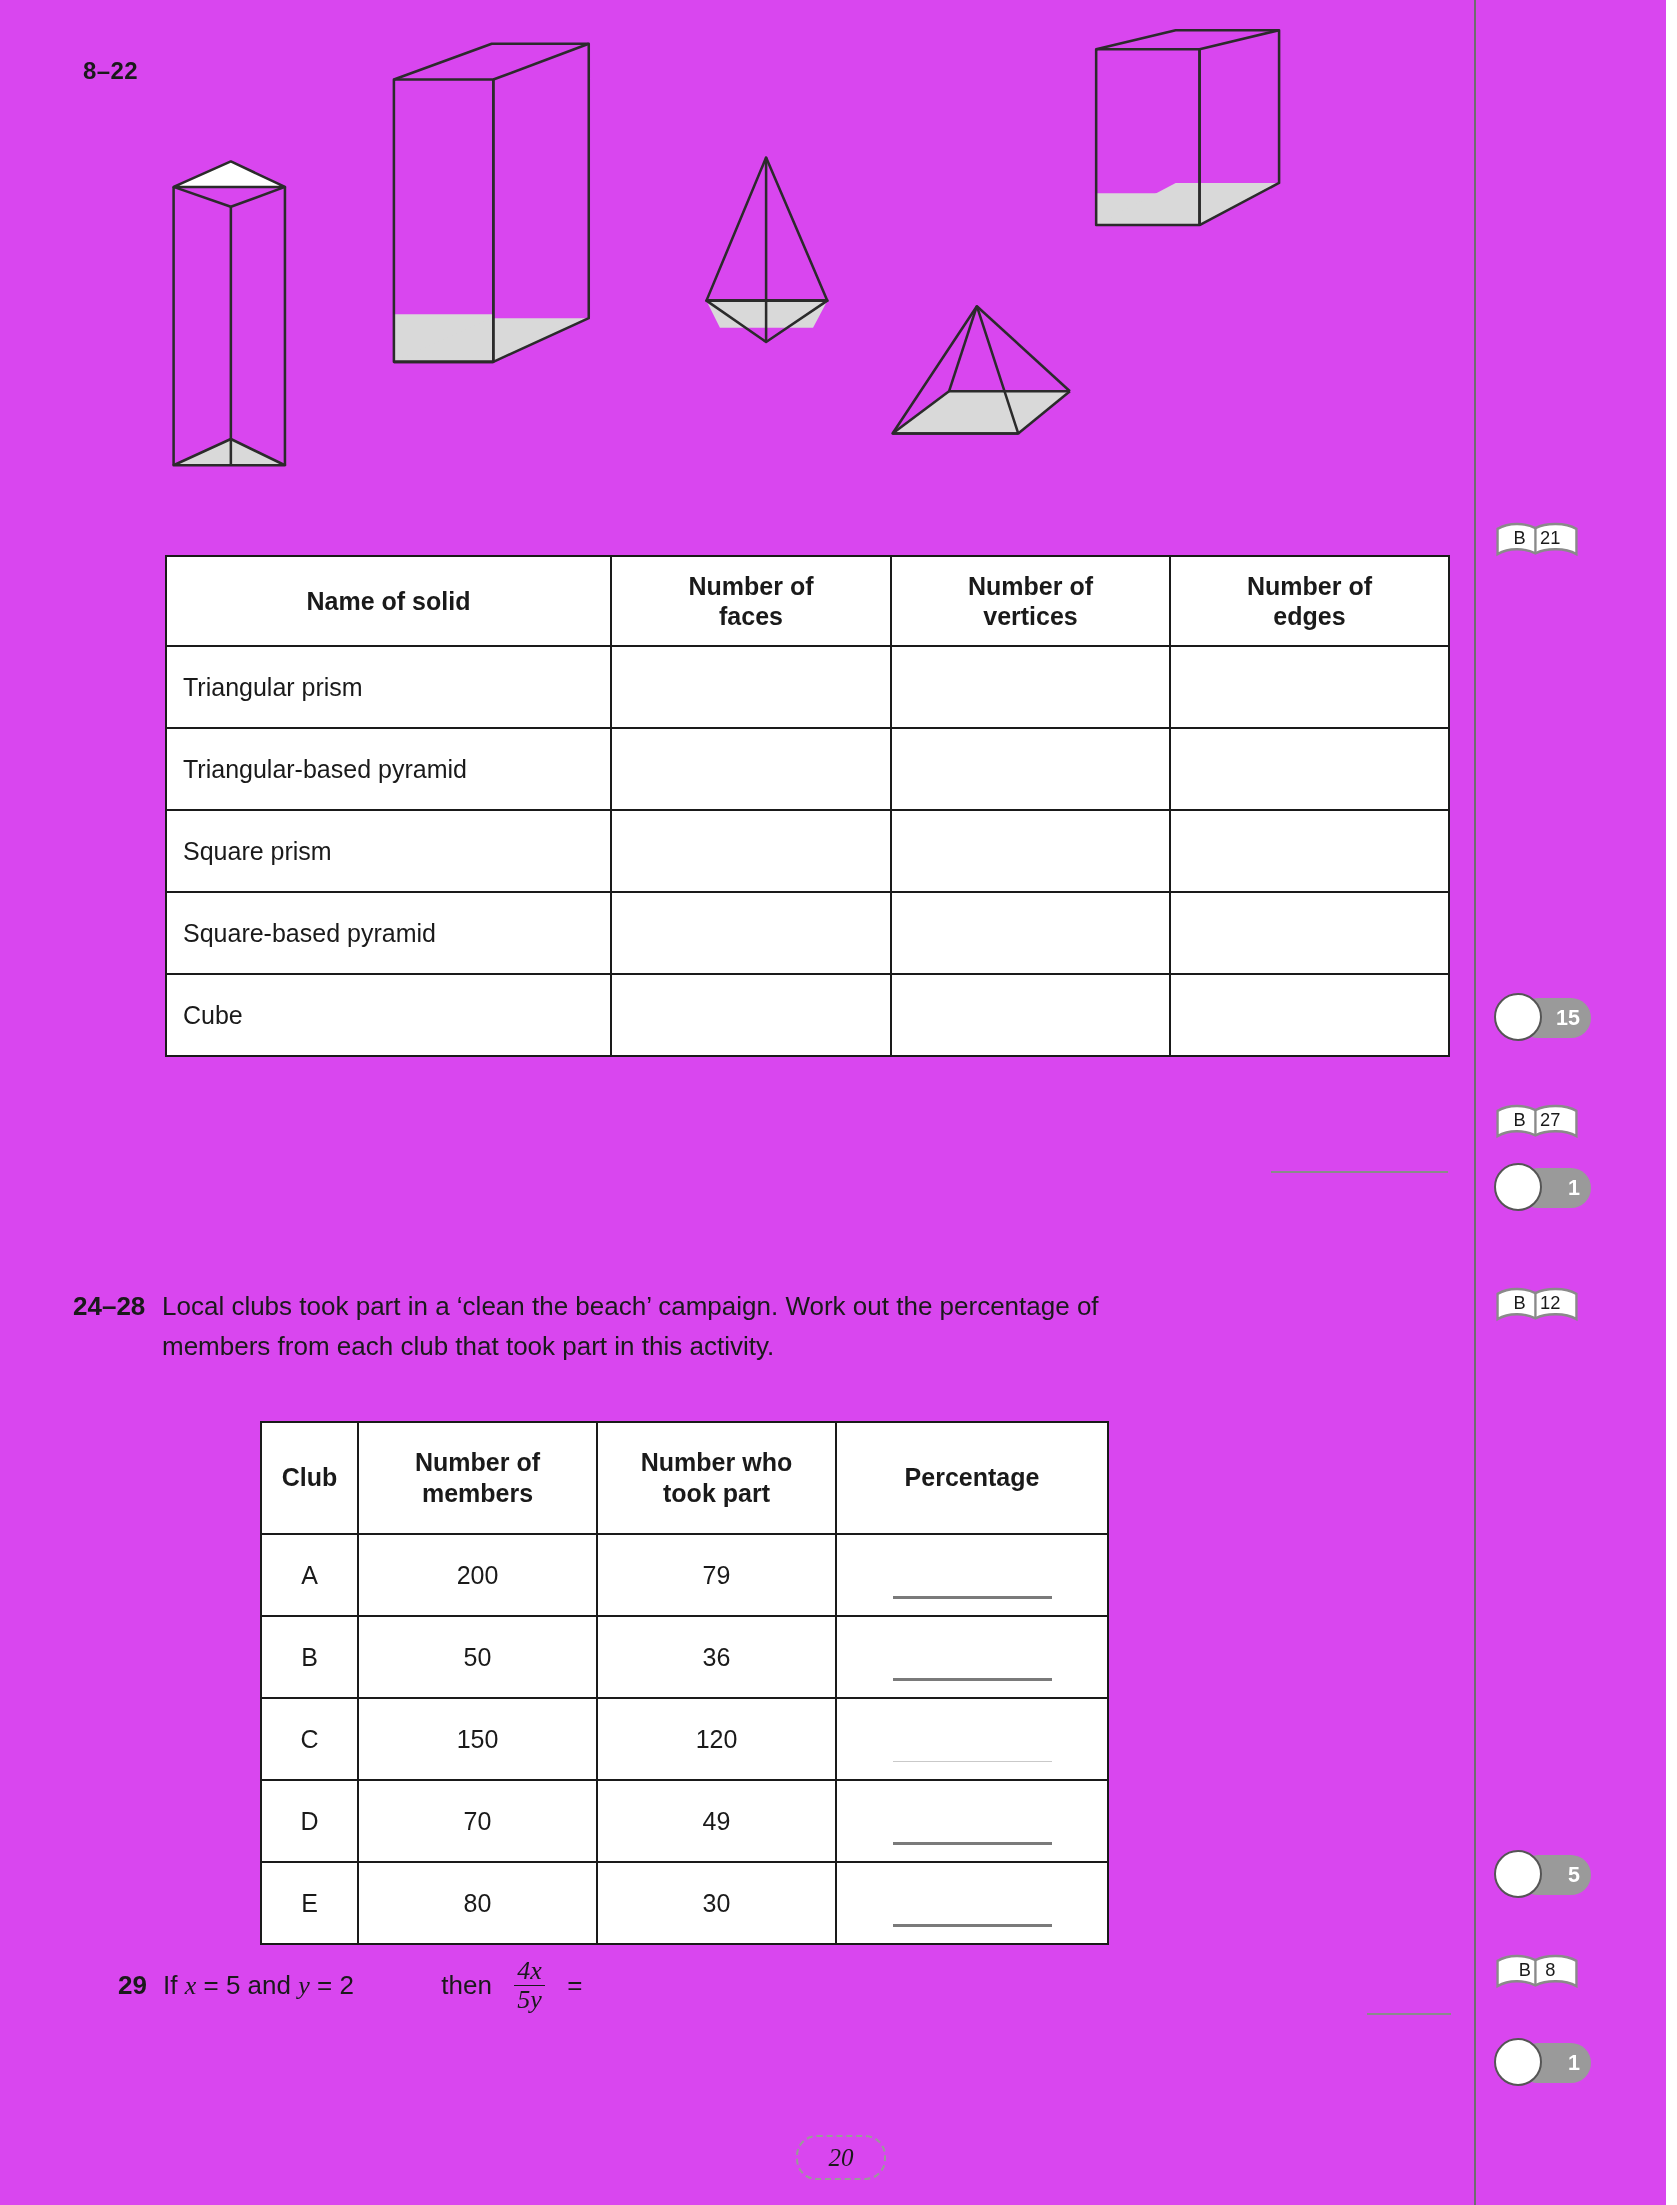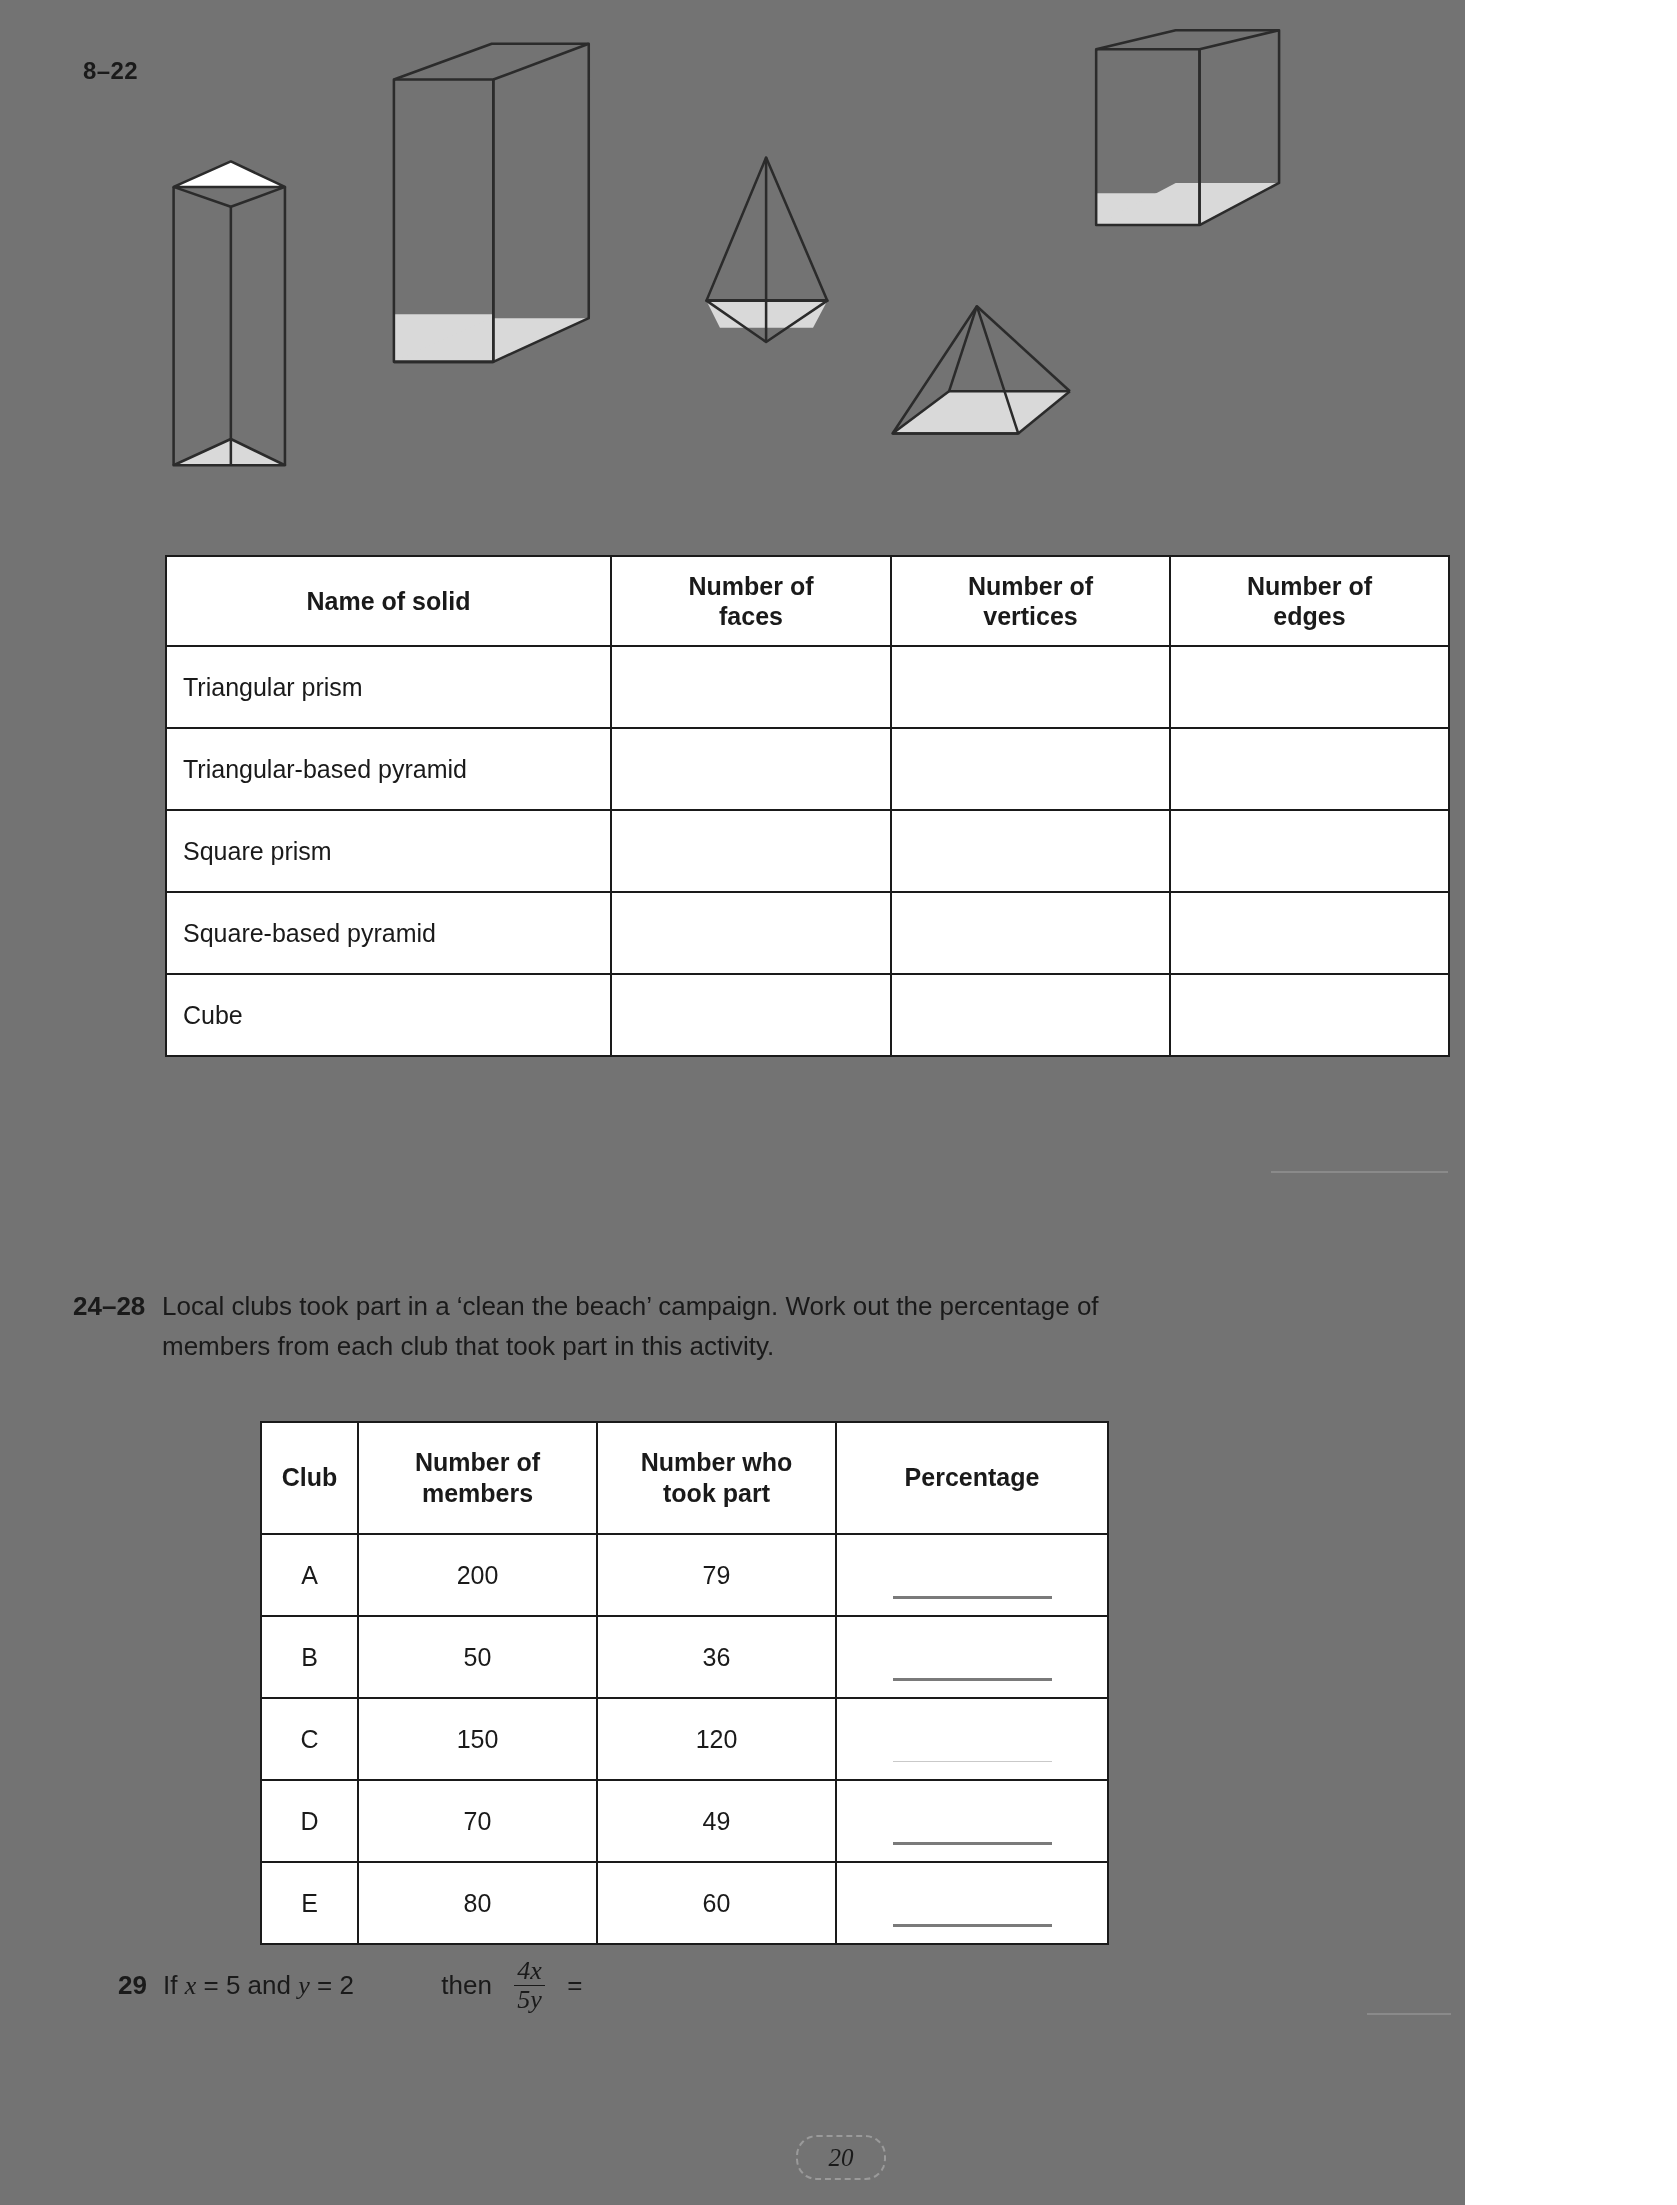--- a/index.html
+++ b/index.html
@@ -6,23 +6,23 @@
     margin: 0;
     padding: 0;
     background: #ffffff;
   }
   body {
     font-family: "Liberation Sans", sans-serif;
     color: #1a1a1a;
   }
   #page {
     position: relative;
-    width: 1465px;
+    width: 1666px;
     height: 2205px;
-    background: #737373;
+    background: #d946ef;
     overflow: hidden;
   }
 
   
   .section-code {
     position: absolute;
     left: 83px;
     top: 57px;
     font-size: 24px;
     font-weight: bold;
@@ -402,21 +402,21 @@
         <td>D</td>
         <td>70</td>
         <td>49</td>
         <td>
             <div class="ans-rule"></div>
           </td>
       </tr>
       <tr>
         <td>E</td>
         <td>80</td>
-        <td>60</td>
+        <td>30</td>
         <td>
             <div class="ans-rule"></div>
           </td>
       </tr>
     </tbody>
   </table>
 
   <div class="question" id="q29">
     <span class="q-num">29</span><span>If</span>
     <span class="ital">x</span>

